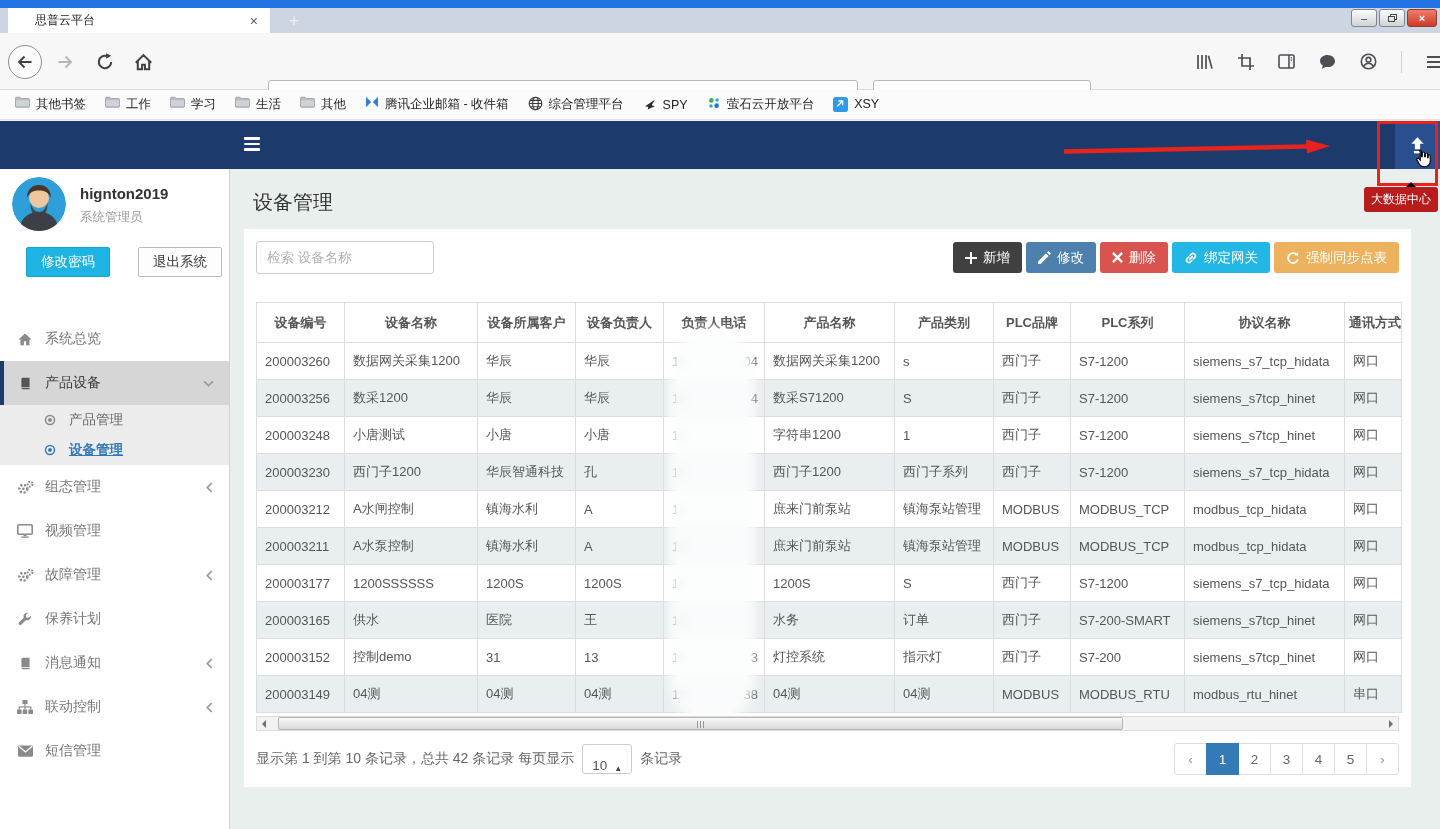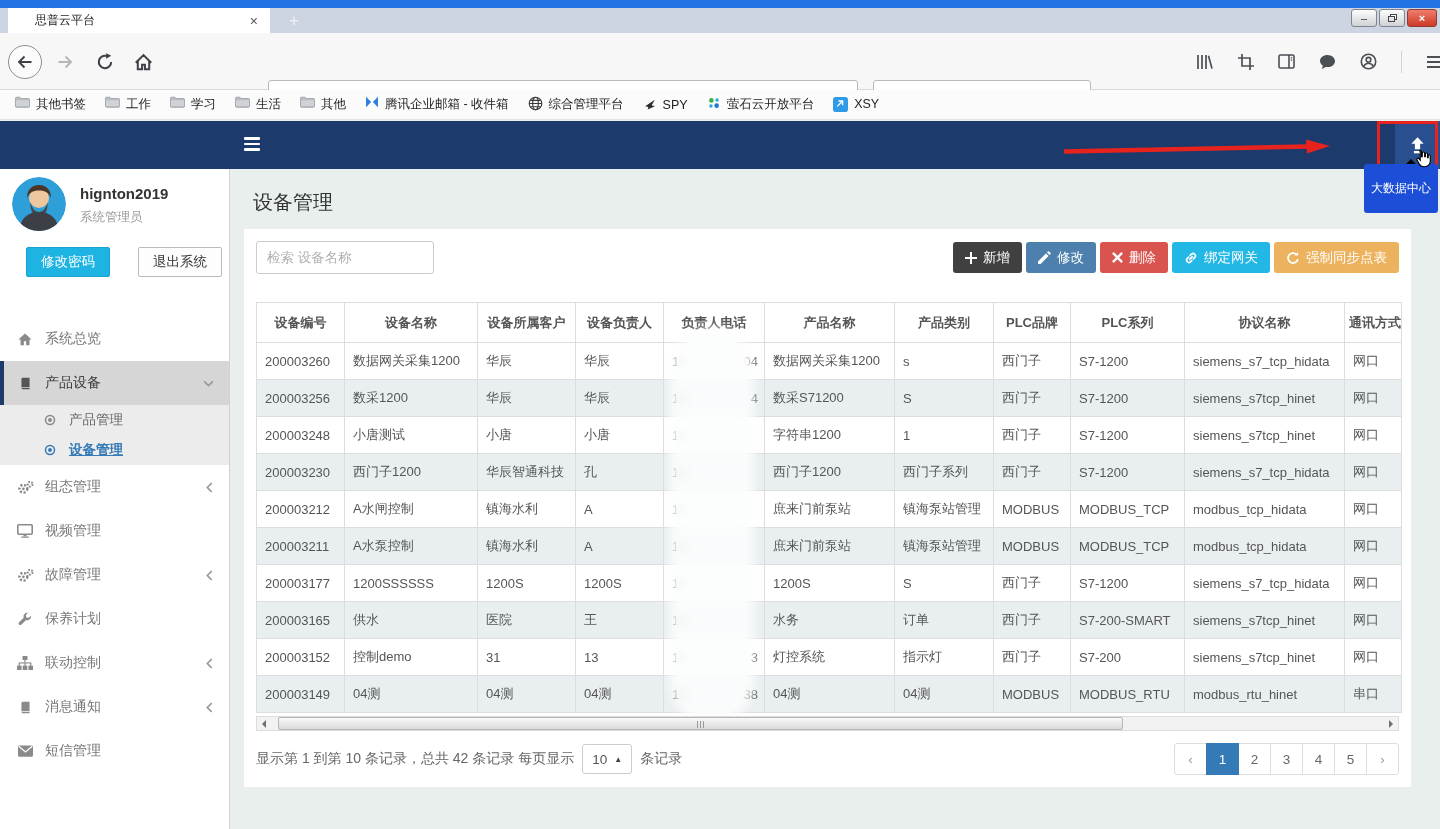--- a/index.html
+++ b/index.html
@@ -88,34 +88,34 @@
   .hscroll{position:relative;margin-top:3px;height:15px;background:#f2f2f2;border:1px solid #dcdcdc}
   .hs-arrow{position:absolute;top:0;width:14px;height:13px;display:flex;align-items:center;justify-content:center}
   .hs-arrow.l{left:0}.hs-arrow.r{right:0}
   .tri-l{width:0;height:0;border:4px solid transparent;border-right-color:#6f6f6f;border-left:none}
   .tri-r{width:0;height:0;border:4px solid transparent;border-left-color:#6f6f6f;border-right:none}
   .hs-thumb{position:absolute;left:21px;top:0;width:845px;height:13px;background:linear-gradient(#f9f9f9,#dadada);border:1px solid #b6b6b6;border-radius:2px}
   .hs-thumb::after{content:"";position:absolute;left:50%;top:3px;width:9px;height:7px;transform:translateX(-50%);background:repeating-linear-gradient(90deg,#9a9a9a 0 1px,transparent 1px 3px)}
 
   .pgrow{display:flex;justify-content:space-between;align-items:center;margin-top:12px}
   .pginfo{font-size:14px;color:#666;display:flex;align-items:center;gap:8px}
-  .sizer{height:30px;border:1px solid #ccc;border-radius:3px;background:#fff;padding:0 9px;font-size:13.5px;color:#555;display:flex;align-items:center;gap:7px;font-family:inherit}
+  .sizer{height:30px;border:1px solid #ccc;border-radius:3px;background:#fff;padding:0 9px;font-size:13.5px;color:#555;display:flex;align-items:flex-end;gap:7px;font-family:inherit}
   .sizer .tri{font-size:8px;color:#444}
   .pages{display:flex}
   .pg-btn{min-width:33px;height:32px;border:1px solid #ddd;background:#fff;color:#666;display:flex;align-items:center;justify-content:center;font-size:13.5px;margin-left:-1px}
   .pg-btn.nav{color:#999}
   .pg-btn:first-child{border-radius:3px 0 0 3px}
   .pg-btn:last-child{border-radius:0 3px 3px 0}
   .pg-btn.active{background:#337ab7;border-color:#337ab7;color:#fff;z-index:1}
 
   
   .overlay{position:absolute;left:0;top:0;width:1440px;height:829px;pointer-events:none}
   .anno-box{position:absolute;left:1377px;top:121px;width:61px;height:65px;border:3px solid #e8231d}
   .anno-arrow{position:absolute;left:1062px;top:139px}
-  .bigdata-tip{position:absolute;left:1364px;top:164px;background:#1d4ed8;color:#fff;font-size:12px;padding:16px 7px;border-radius:3px;white-space:nowrap}
+  .bigdata-tip{position:absolute;left:1364px;top:187px;background:#b91c1c;color:#fff;font-size:12px;padding:4px 7px;border-radius:3px;white-space:nowrap}
   .bigdata-tip::before{content:"";position:absolute;top:-5px;left:42px;border:5px solid transparent;border-bottom-color:#060606;border-top:none}
   .cursor{position:absolute;left:1412px;top:147px}
 </style>
 </head>
 <body>
 
 <div>
   <div class="win-top"></div>
 
   <div class="tabstrip">
@@ -458,45 +458,45 @@
           <div class="mi">
             <span class="mico">
               <svg width="14" height="14" viewBox="0 0 16 16" fill="currentColor">
                 <path d="M14.8 4.2a4.3 4.3 0 0 1-5.6 5L4 14.4a1.9 1.9 0 1 1-2.7-2.7l5.2-5.2a4.3 4.3 0 0 1 5-5.6L9 3.4l.4 2.9 2.9.4z"></path>
               </svg>
             </span>
             <span>保养计划</span>
           </div>
           <div class="mi">
             <span class="mico">
+              <svg width="13" height="15" viewBox="0 0 16 16" fill="currentColor">
+                <path d="M4.5 1H13v11.2H4.8c-.7 0-1.3.3-1.8.8V2.8C3 1.8 3.7 1 4.5 1z"></path>
+                <path d="M3 14.2c.5-.6 1.1-1 1.8-1H13V15H4.5c-.7 0-1.3-.3-1.5-.8z"></path>
+              </svg>
+            </span>
+            <span>消息通知</span>
+            <span class="mchev">
+              <svg width="9" height="11" viewBox="0 0 8 10" fill="none" stroke="currentColor" stroke-width="1.5">
+                <path d="M6 1 2 5l4 4"></path>
+              </svg>
+            </span>
+          </div>
+          <div class="mi">
+            <span class="mico">
               <svg width="16" height="14" viewBox="0 0 16 14" fill="currentColor">
                 <rect x="5.5" y="0" width="5" height="4" rx=".6"></rect>
                 <rect x="0" y="9.5" width="4.6" height="4.5" rx=".6"></rect>
                 <rect x="5.7" y="9.5" width="4.6" height="4.5" rx=".6"></rect>
                 <rect x="11.4" y="9.5" width="4.6" height="4.5" rx=".6"></rect>
                 <path d="M7.4 4h1.2v2.4H7.4z"></path>
                 <path d="M1.7 6.4h12.6v1.1H1.7z"></path>
                 <path d="M1.7 6.9h1.2v2.6H1.7zM7.4 6.9h1.2v2.6H7.4zM13.1 6.9h1.2v2.6h-1.2z"></path>
               </svg>
             </span>
             <span>联动控制</span>
-            <span class="mchev">
-              <svg width="9" height="11" viewBox="0 0 8 10" fill="none" stroke="currentColor" stroke-width="1.5">
-                <path d="M6 1 2 5l4 4"></path>
-              </svg>
-            </span>
-          </div>
-          <div class="mi">
-            <span class="mico">
-              <svg width="13" height="15" viewBox="0 0 16 16" fill="currentColor">
-                <path d="M4.5 1H13v11.2H4.8c-.7 0-1.3.3-1.8.8V2.8C3 1.8 3.7 1 4.5 1z"></path>
-                <path d="M3 14.2c.5-.6 1.1-1 1.8-1H13V15H4.5c-.7 0-1.3-.3-1.5-.8z"></path>
-              </svg>
-            </span>
-            <span>消息通知</span>
             <span class="mchev">
               <svg width="9" height="11" viewBox="0 0 8 10" fill="none" stroke="currentColor" stroke-width="1.5">
                 <path d="M6 1 2 5l4 4"></path>
               </svg>
             </span>
           </div>
           <div class="mi">
             <span class="mico">
               <svg width="15" height="12" viewBox="0 0 16 12" fill="currentColor">
                 <rect width="16" height="12" rx="1.2"></rect>

